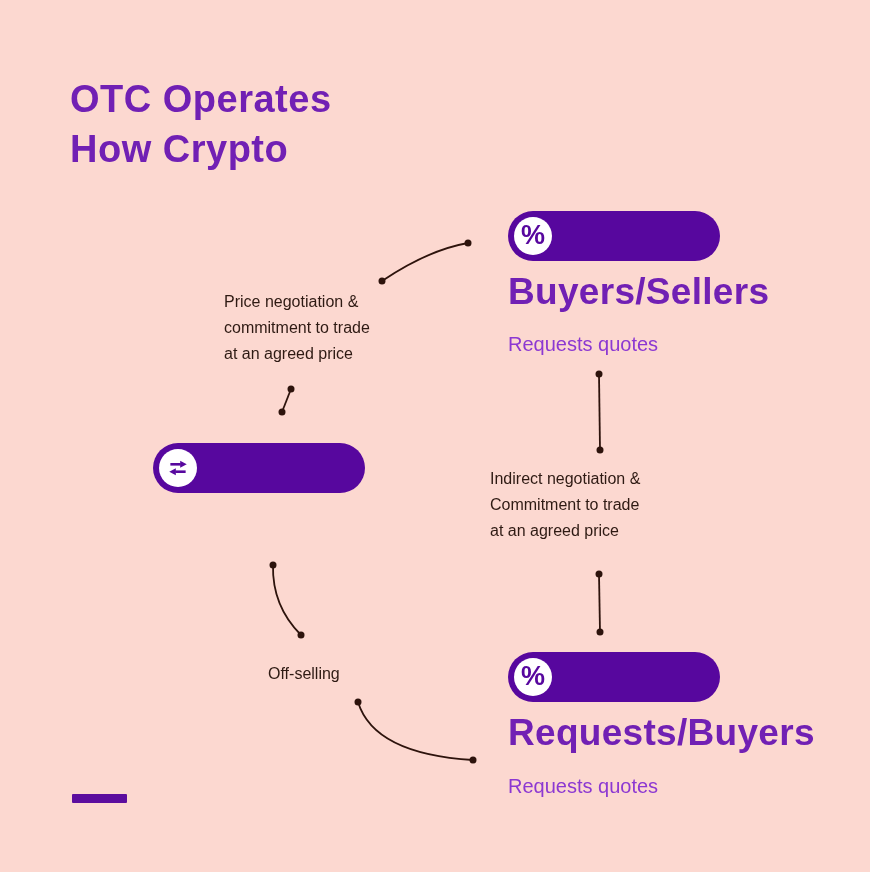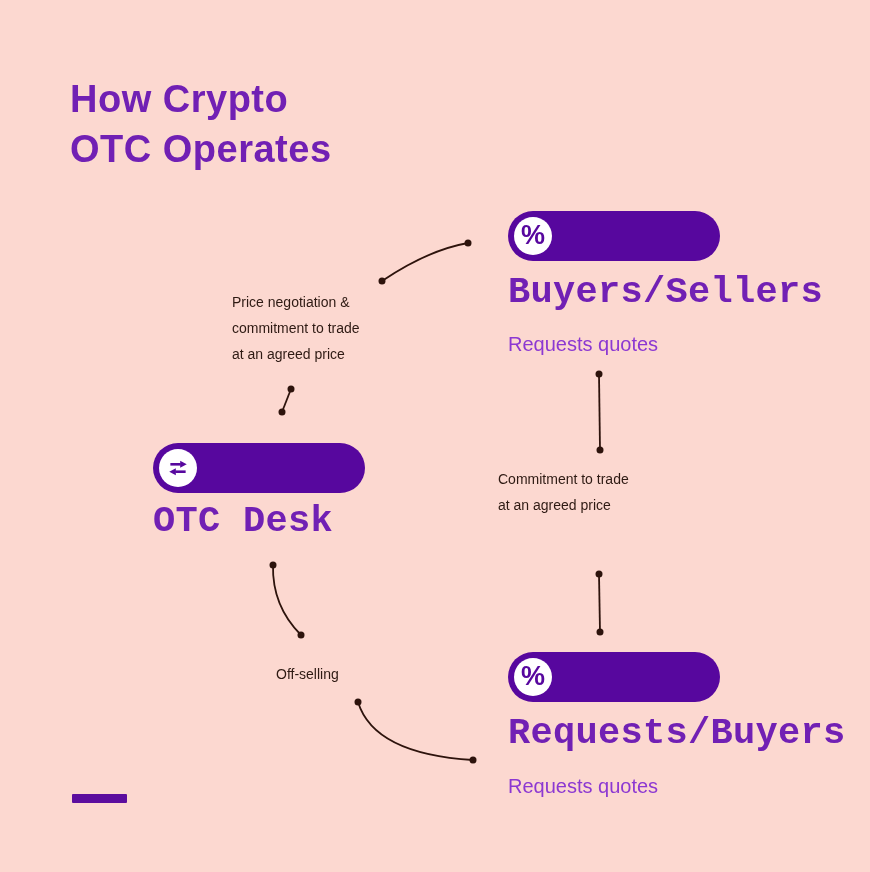--- a/index.html
+++ b/index.html
@@ -65,44 +65,42 @@
   }
 
   
   .node-heading {
     position: absolute;
     font-size: 37px;
     font-weight: 700;
     color: #7120b4;
     letter-spacing: 0.3px;
     white-space: nowrap;
-    font-family: Liberation Mono, monospace;
   }
   .heading-buyers  { left: 508px; top: 271px; }
   .heading-otc     { left: 153px; top: 500px; }
   .heading-sellers { left: 508px; top: 712px; }
 
   .node-sub {
     position: absolute;
     font-size: 20px;
     font-weight: 400;
     color: #8c38d2;
     white-space: nowrap;
   }
   .sub-buyers  { left: 508px; top: 333px; }
   .sub-sellers { left: 508px; top: 775px; }
 
   
   .label {
     position: absolute;
-    font-size: 14px;
+    font-size: 16px;
     line-height: 26px;
     font-weight: 400;
     color: #2e1a13;
-    margin-left: 8px;
   }
   .label span { display: block; }
   .label-price    { left: 224px; top: 289px; }
   .label-indirect { left: 490px; top: 466px; }
   .label-off      { left: 268px; top: 661px; }
 
   
   .dash {
     position: absolute;
     left: 72px; top: 794px;
@@ -110,22 +108,22 @@
     background: #5c0d9e;
     border-radius: 1px;
   }
 </style>
 </head>
 <body>
 
 <div class="canvas">
 
   <h1 class="title">
+    <span>OTC Operates</span>
     <span>How Crypto</span>
-    <span>OTC Operates</span>
   </h1>
 
   <svg class="connectors" viewBox="0 0 870 872" xmlns="http://www.w3.org/2000/svg">
     <g stroke="#2d130c" stroke-width="1.8" fill="none">
       <path d="M382,281 Q428,250 468,243"></path>
       <path d="M291,389 L282,412"></path>
       <path d="M599,374 L600,450"></path>
       <path d="M599,574 L600,632"></path>
       <path d="M273,565 Q272,606 301,635"></path>
       <path d="M358,702 Q374,754 473,760"></path>
@@ -159,37 +157,37 @@
       <svg width="24" height="24" viewBox="0 0 22 22" xmlns="http://www.w3.org/2000/svg">
         <g stroke="#57079e" stroke-width="2.4" fill="#57079e">
           <line x1="4" y1="7.6" x2="13.5" y2="7.6"></line>
           <polygon points="13,4.4 19,7.6 13,10.8" stroke="none"></polygon>
           <line x1="18" y1="14.4" x2="8.5" y2="14.4"></line>
           <polygon points="9,11.2 3,14.4 9,17.6" stroke="none"></polygon>
         </g>
       </svg>
     </span>
   </div>
-  <div class="node-heading heading-otc">OTC Desk</div>
 
   <div class="pill pill-sellers">
     <span class="icon-circle">
       <span class="pct">%</span>
     </span>
   </div>
   <div class="node-heading heading-sellers">Requests/Buyers</div>
   <div class="node-sub sub-sellers">Requests quotes</div>
 
   <div class="label label-price">
     <span>Price negotiation &amp;</span>
     <span>commitment to trade</span>
     <span>at an agreed price</span>
   </div>
 
   <div class="label label-indirect">
+    <span>Indirect negotiation &amp;</span>
     <span>Commitment to trade</span>
     <span>at an agreed price</span>
   </div>
 
   <div class="label label-off">Off-selling</div>
 
   <div class="dash"></div>
 
 </div>
 

